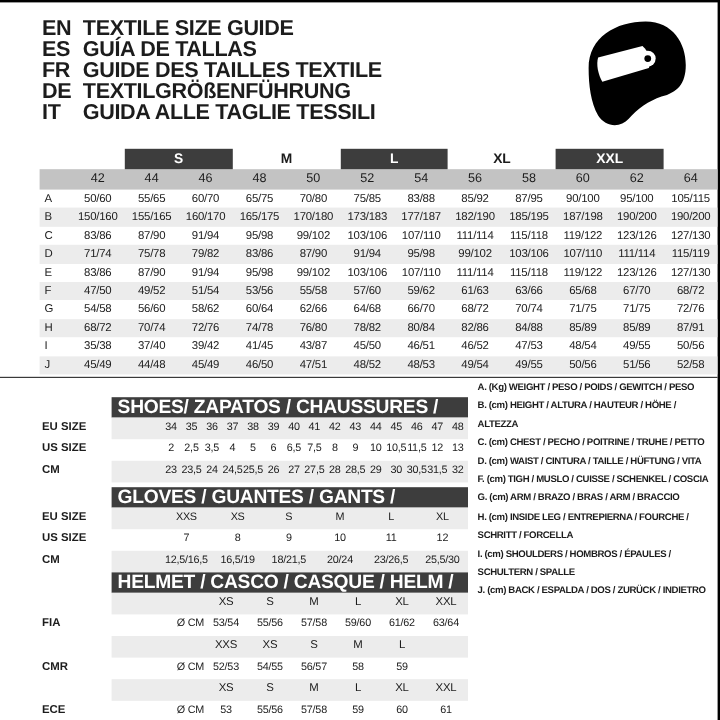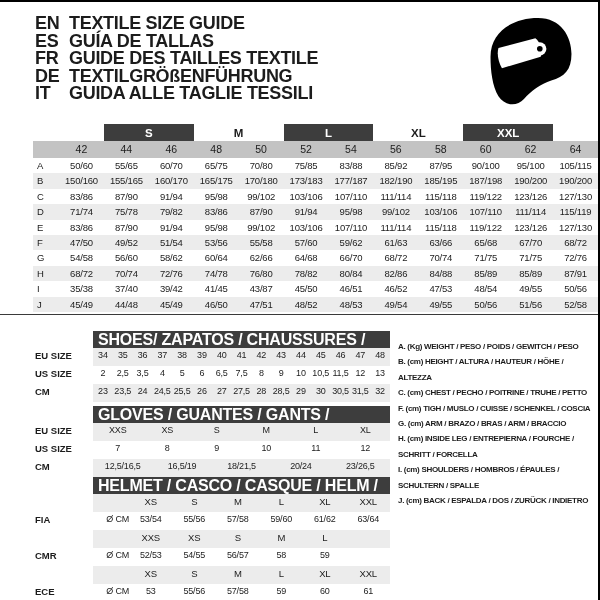--- a/index.html
+++ b/index.html
@@ -25,28 +25,28 @@
   .rlabel{padding-left:4px;line-height:15.4px;}
   .vcell{text-align:center;line-height:15.4px;}
   .divider{position:absolute;left:0;top:312px;width:600px;border-top:1px solid #3a3a3a;}
   
   .sec{position:absolute;left:33px;width:357px;}
   #shoes{top:329px;} #gloves{top:404px;} #helmet-sec{top:475px;}
   .sec-header{margin-left:60px;height:17px;background:#3d3d3d;color:#fff;font-weight:bold;
               font-size:16px;line-height:17px;padding-left:5px;letter-spacing:-0.2px;box-sizing:border-box;}
   .sec-row{display:flex;height:18px;}
   .sec-label{width:60px;font-weight:bold;font-size:9.5px;line-height:15.8px;padding-left:2px;box-sizing:border-box;}
-  .sec-cells{flex:1;display:grid;}
+  .sec-cells{flex:1;display:grid;padding-left:41px;}
   .sec-cells.shaded{background:#ececec;}
   .scell{text-align:center;font-size:9px;line-height:15.8px;letter-spacing:-0.2px;}
   .scell.head{font-size:9.5px;}
   .helmet-grid{grid-template-columns:36px repeat(6,1fr);}
   .scell.diam{text-align:right;padding-left:2px;}
   
-  #legend{position:absolute;left:398px;top:337px;width:198px;}
+  #legend{position:absolute;left:398px;top:313px;width:198px;}
   .legend-item{font-weight:bold;font-size:8px;line-height:15.4px;letter-spacing:-0.3px;}
 </style>
 </head>
 <body>
 
 <div class="page">
 
   <section class="langs">
     <div class="lang-row">
       <span class="lang-code">EN</span>
@@ -344,21 +344,21 @@
             <div class="scell">7</div>
             <div class="scell">8</div>
             <div class="scell">9</div>
             <div class="scell">10</div>
             <div class="scell">11</div>
             <div class="scell">12</div>
           </div>
         </div>
         <div class="sec-row">
           <div class="sec-label">CM</div>
-          <div class="sec-cells shaded" style="grid-template-columns: repeat(5, 1fr);">
+          <div class="sec-cells shaded" style="grid-template-columns: repeat(6, 1fr);">
             <div class="scell">12,5/16,5</div>
             <div class="scell">16,5/19</div>
             <div class="scell">18/21,5</div>
             <div class="scell">20/24</div>
             <div class="scell">23/26,5</div>
             <div class="scell">25,5/30</div>
           </div>
         </div>
       </div>
   </section>
@@ -438,20 +438,21 @@
             <div class="scell">61</div>
           </div>
         </div>
       </div>
   </section>
 
   <div id="legend">
       <div class="legend-item">A. (Kg) WEIGHT / PESO / POIDS / GEWITCH / PESO</div>
       <div class="legend-item">B. (cm) HEIGHT / ALTURA / HAUTEUR / HÖHE / ALTEZZA</div>
       <div class="legend-item">C. (cm) CHEST / PECHO / POITRINE / TRUHE / PETTO</div>
+      <div class="legend-item">D. (cm) WAIST / CINTURA / TAILLE / HÜFTUNG / VITA</div>
       <div class="legend-item">F. (cm) TIGH / MUSLO / CUISSE / SCHENKEL / COSCIA</div>
       <div class="legend-item">G. (cm) ARM  / BRAZO / BRAS / ARM / BRACCIO</div>
       <div class="legend-item">H. (cm) INSIDE LEG / ENTREPIERNA / FOURCHE / SCHRITT / FORCELLA</div>
       <div class="legend-item">I. (cm) SHOULDERS / HOMBROS / ÉPAULES / SCHULTERN / SPALLE</div>
       <div class="legend-item">J. (cm) BACK / ESPALDA / DOS / ZURÜCK / INDIETRO</div>
     </div>
 
 </div>
 
 </body></html>

